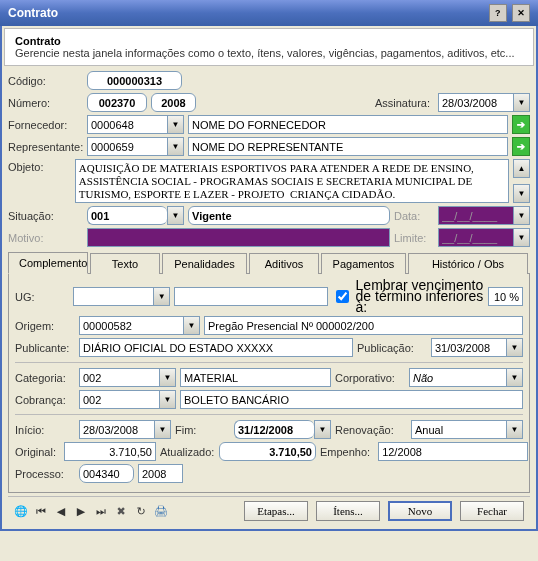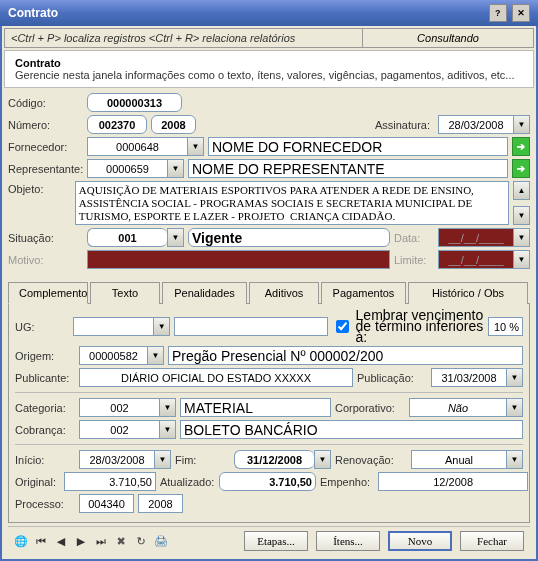--- a/index.html
+++ b/index.html
@@ -84,24 +84,23 @@
   .lbl.dim { color: #999; }
   .w75 { width: 75px; }
   .w60 { width: 60px; }
   input.fld, .fld {
     border: 1px solid #7F9DB9;
     background: #fff;
     font-family: Tahoma, Arial;
     font-size: 11px;
     padding: 1px 3px;
     height: 19px;
-    text-align: center;
   }
   input.fld[readonly] { background: #fff; }
-  input.fld.dis { background: #7f1d1d; color: #999; }
+  input.fld.dis { background: #701a75; color: #999; }
   .bold { font-weight: bold; border-radius: 6px; }
   .combo {
     display: flex;
     align-items: stretch;
   }
   .combo input { border-right: none; }
   .combo-btn, .date-btn {
     width: 17px;
     height: 19px;
     background: linear-gradient(to bottom,#F2F2EE,#CECEC3);
@@ -109,21 +108,21 @@
     display: flex;
     align-items: center;
     justify-content: center;
     font-size: 8px;
     cursor: pointer;
   }
   .txt {
     border: 1px solid #7F9DB9;
     background: #fff;
     padding: 2px 3px;
-    font-size: 14px;
+    font-size: 11px;
     height: 19px;
     display: flex;
     align-items: center;
     overflow: hidden;
     white-space: nowrap;
   }
   textarea.objeto {
     border: 1px solid #7F9DB9;
     background: #fff;
     font-family: Tahoma;
@@ -142,21 +141,22 @@
     display: flex;
     align-items: center;
     justify-content: center;
     font-weight: bold;
     font-size: 10px;
     cursor: pointer;
   }
   .tabs {
     display: flex;
     border-bottom: 1px solid #999;
-    margin-top: 12px;
+    margin-top: 4px;
+    align-items: flex-end;
   }
   .tab {
     padding: 4px 10px;
     border: 1px solid #999;
     border-bottom: none;
     background: #ECE9D8;
     margin-right: 2px;
     position: relative;
     top: 1px;
     cursor: pointer;
@@ -223,24 +223,20 @@
 <div class="titlebar">
   <span>Contrato</span>
   <span class="win-controls">
     <span>?</span>
     <span>✕</span>
   </span>
 </div>
 
 <div class="outer">
 
-  <div class="statusbar">
-    <div class="left">&lt;Ctrl + P&gt; localiza registros  &lt;Ctrl + R&gt; relaciona relatórios</div>
-    <div class="right">Consultando</div>
-  </div>
 
   <div class="infobox">
     <div class="t">Contrato</div>
     <div class="d">Gerencie nesta janela informações como o texto, ítens, valores, vigências, pagamentos, aditivos, etc...</div>
   </div>
 
   <div class="form-area">
 
     <div class="row">
       <div class="lbl w75">Código:</div>
@@ -255,21 +251,21 @@
       <div class="lbl">Assinatura:</div>
       <div class="combo">
         <input class="fld" style="width: 75px;" value="28/03/2008">
         <div class="date-btn">▼</div>
       </div>
     </div>
 
     <div class="row">
       <div class="lbl w75">Fornecedor:</div>
       <div class="combo">
-        <input class="fld" style="width: 100px;" value="0000648">
+        <input class="fld" style="width: 80px;" value="0000648">
         <div class="combo-btn">▼</div>
       </div>
       <div class="txt" style="flex:1">NOME DO FORNECEDOR</div>
       <div class="green-btn">
         <span>➔</span>
       </div>
     </div>
 
     <div class="row">
       <div class="lbl w75">Representante:</div>
@@ -338,21 +334,21 @@
         <div style="font-size:14px;line-height:11px">
           <div>Lembrar vencimento</div>
           <div>de término inferiores à:</div>
         </div>
         <input class="fld" style="width: 35px; text-align: right;" value="10 %">
       </div>
 
       <div class="row">
         <div class="lbl w60">Origem:</div>
         <div class="combo">
-          <input class="fld" style="width: 68px;" value="00000582">
+          <input class="fld" style="width: 104px;" value="00000582">
           <div class="combo-btn">▼</div>
         </div>
         <div class="txt" style="flex:1">Pregão Presencial Nº 000002/200</div>
       </div>
 
       <div class="row">
         <div class="lbl w60">Publicante:</div>
         <input class="fld" style="flex: 1 1 0%;" value="DIÁRIO OFICIAL DO ESTADO XXXXX">
         <div class="lbl" style="width:70px">Publicação:</div>
         <div class="combo">
@@ -410,21 +406,21 @@
         <div class="lbl w60">Original:</div>
         <input class="fld" style="width: 92px; text-align: right;" value="3.710,50">
         <div class="lbl" style="width:55px">Atualizado:</div>
         <input class="fld bold" style="width: 97px; text-align: right;" readonly="" value="3.710,50">
         <div class="lbl" style="width:72px">Empenho:</div>
         <input class="fld" style="flex: 1 1 0%;" value="12/2008">
       </div>
 
       <div class="row">
         <div class="lbl w60">Processo:</div>
-        <input class="fld" style="width: 55px;" value="004340">
+        <input class="fld" style="width: 55px; border-radius: 7px;" value="004340">
         <input class="fld" style="width: 45px;" value="2008">
       </div>
 
     </div>
 
     <div class="navbar">
       <div class="nav-group">
         <span class="nav-ico" style="color:#2A6BB0">🌐</span>
         <span class="nav-ico">⏮</span>
         <span class="nav-ico">◀</span>

